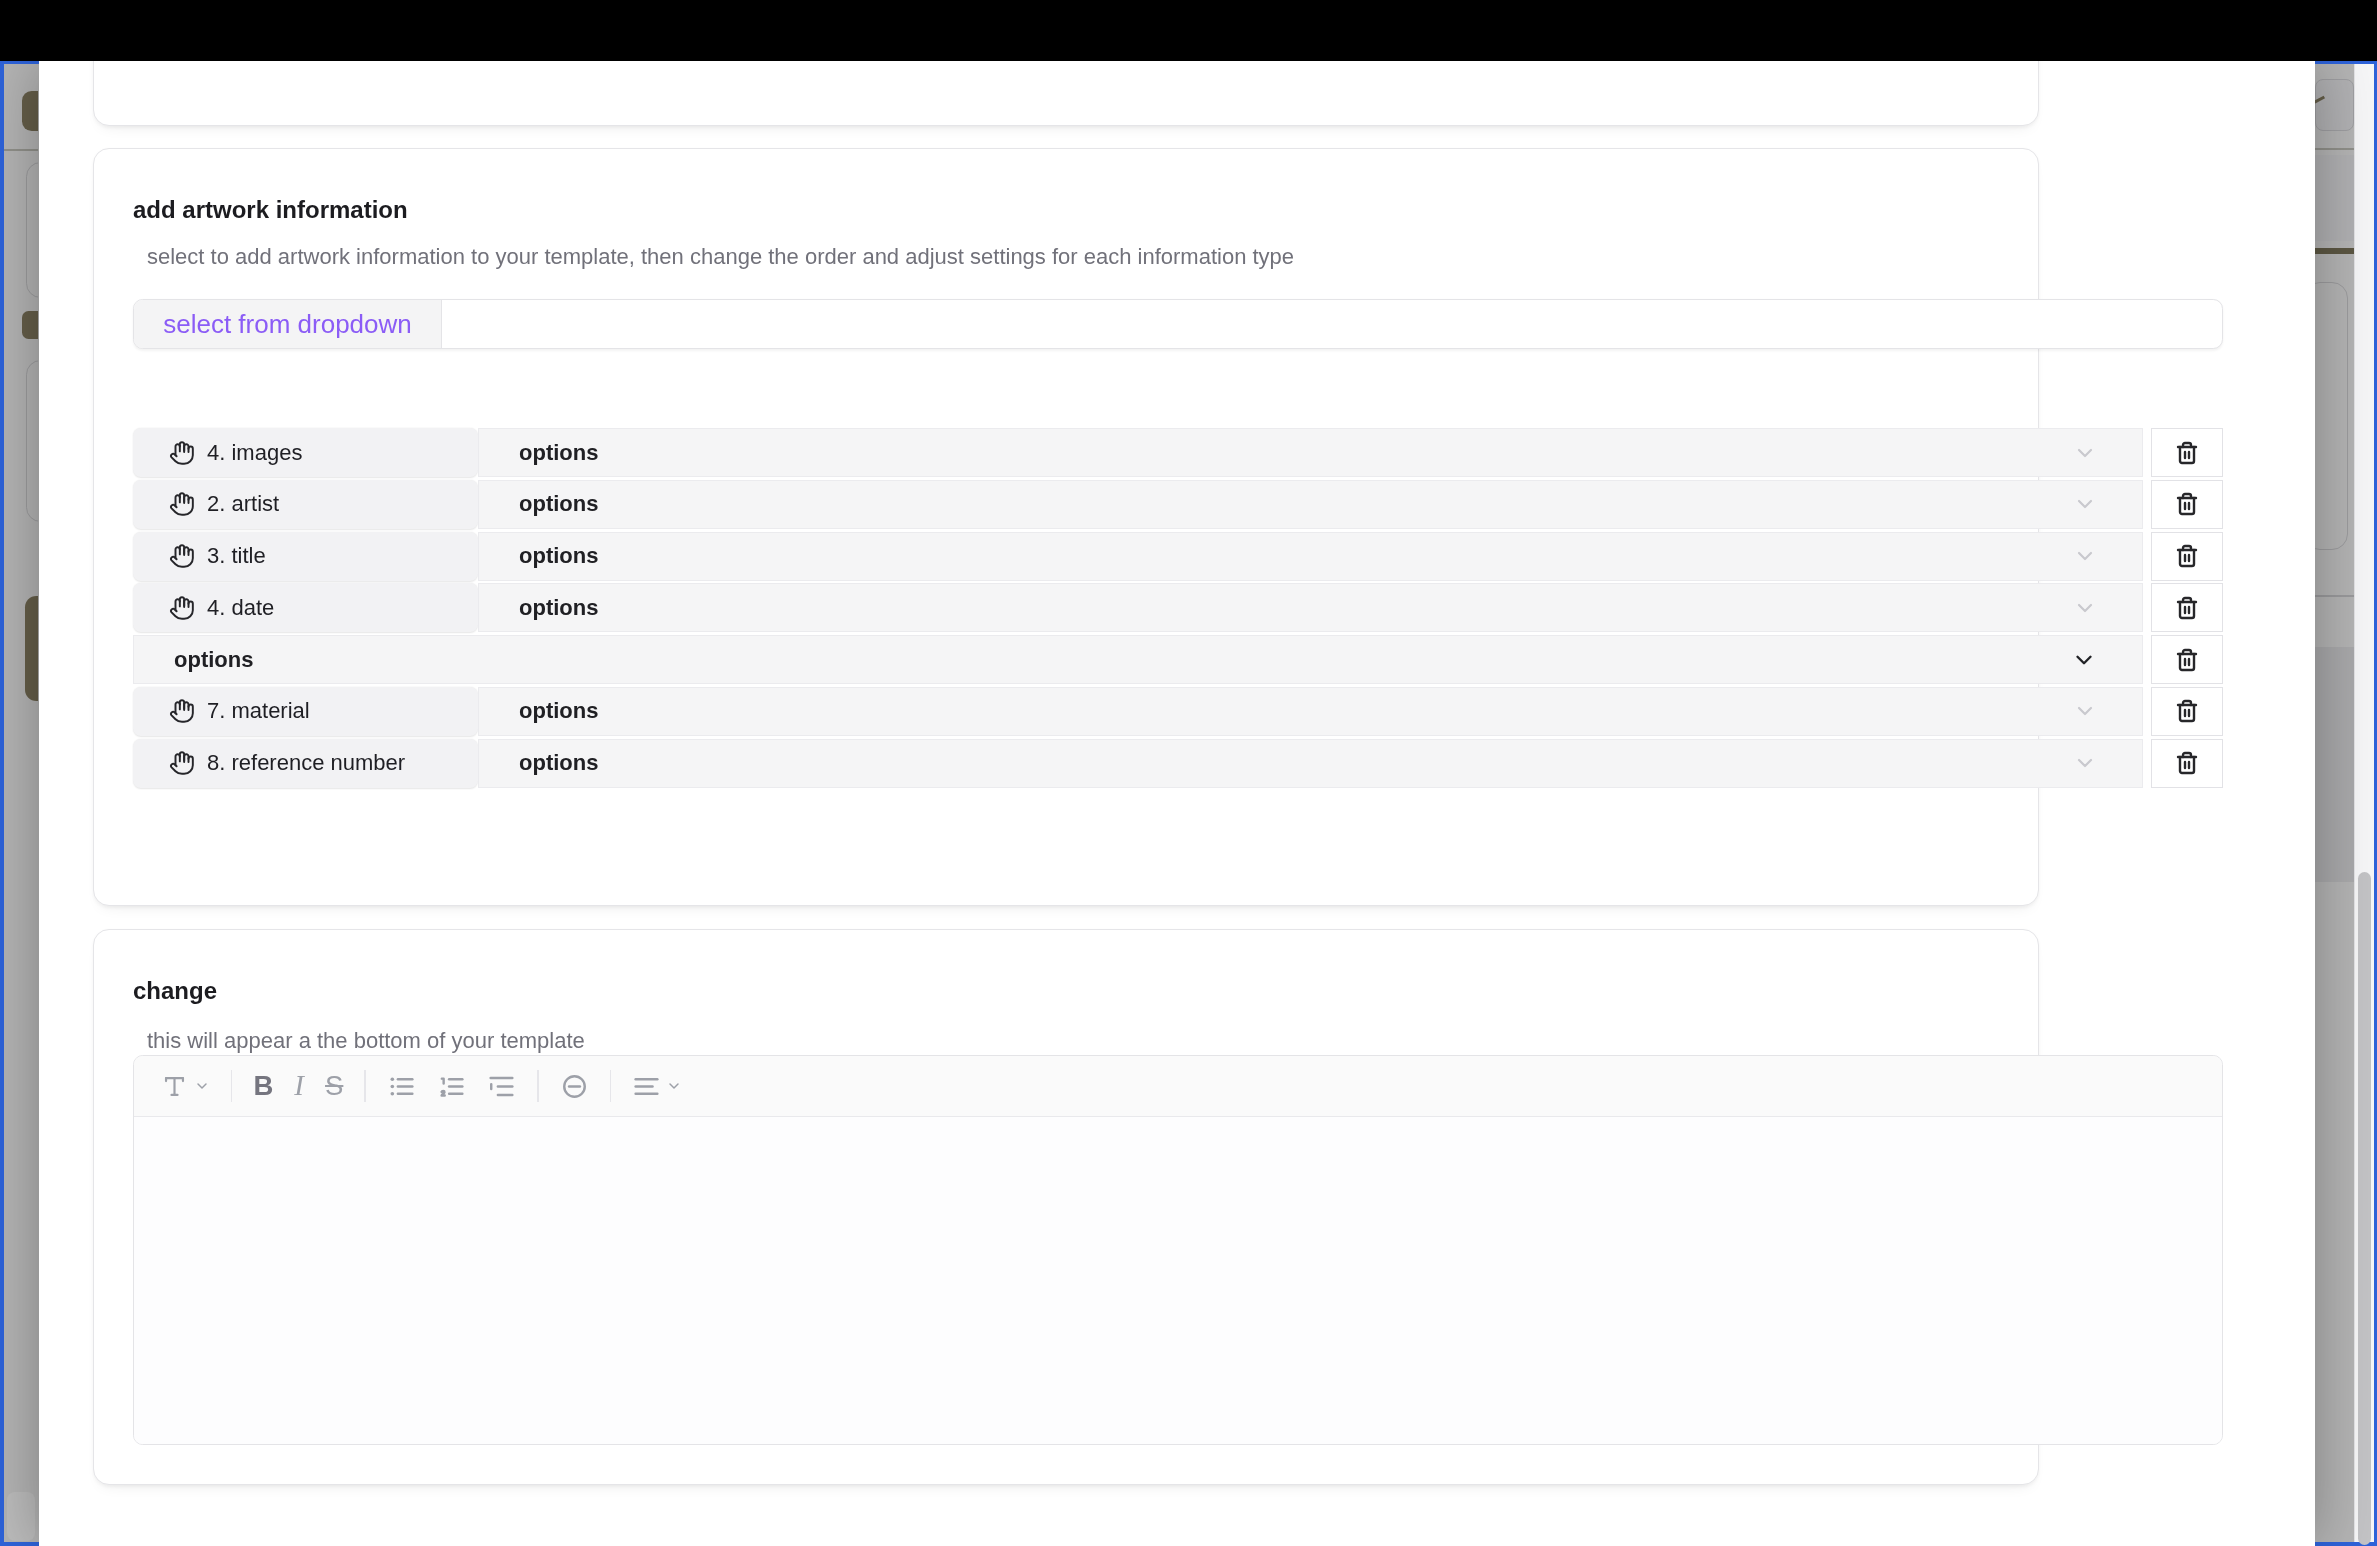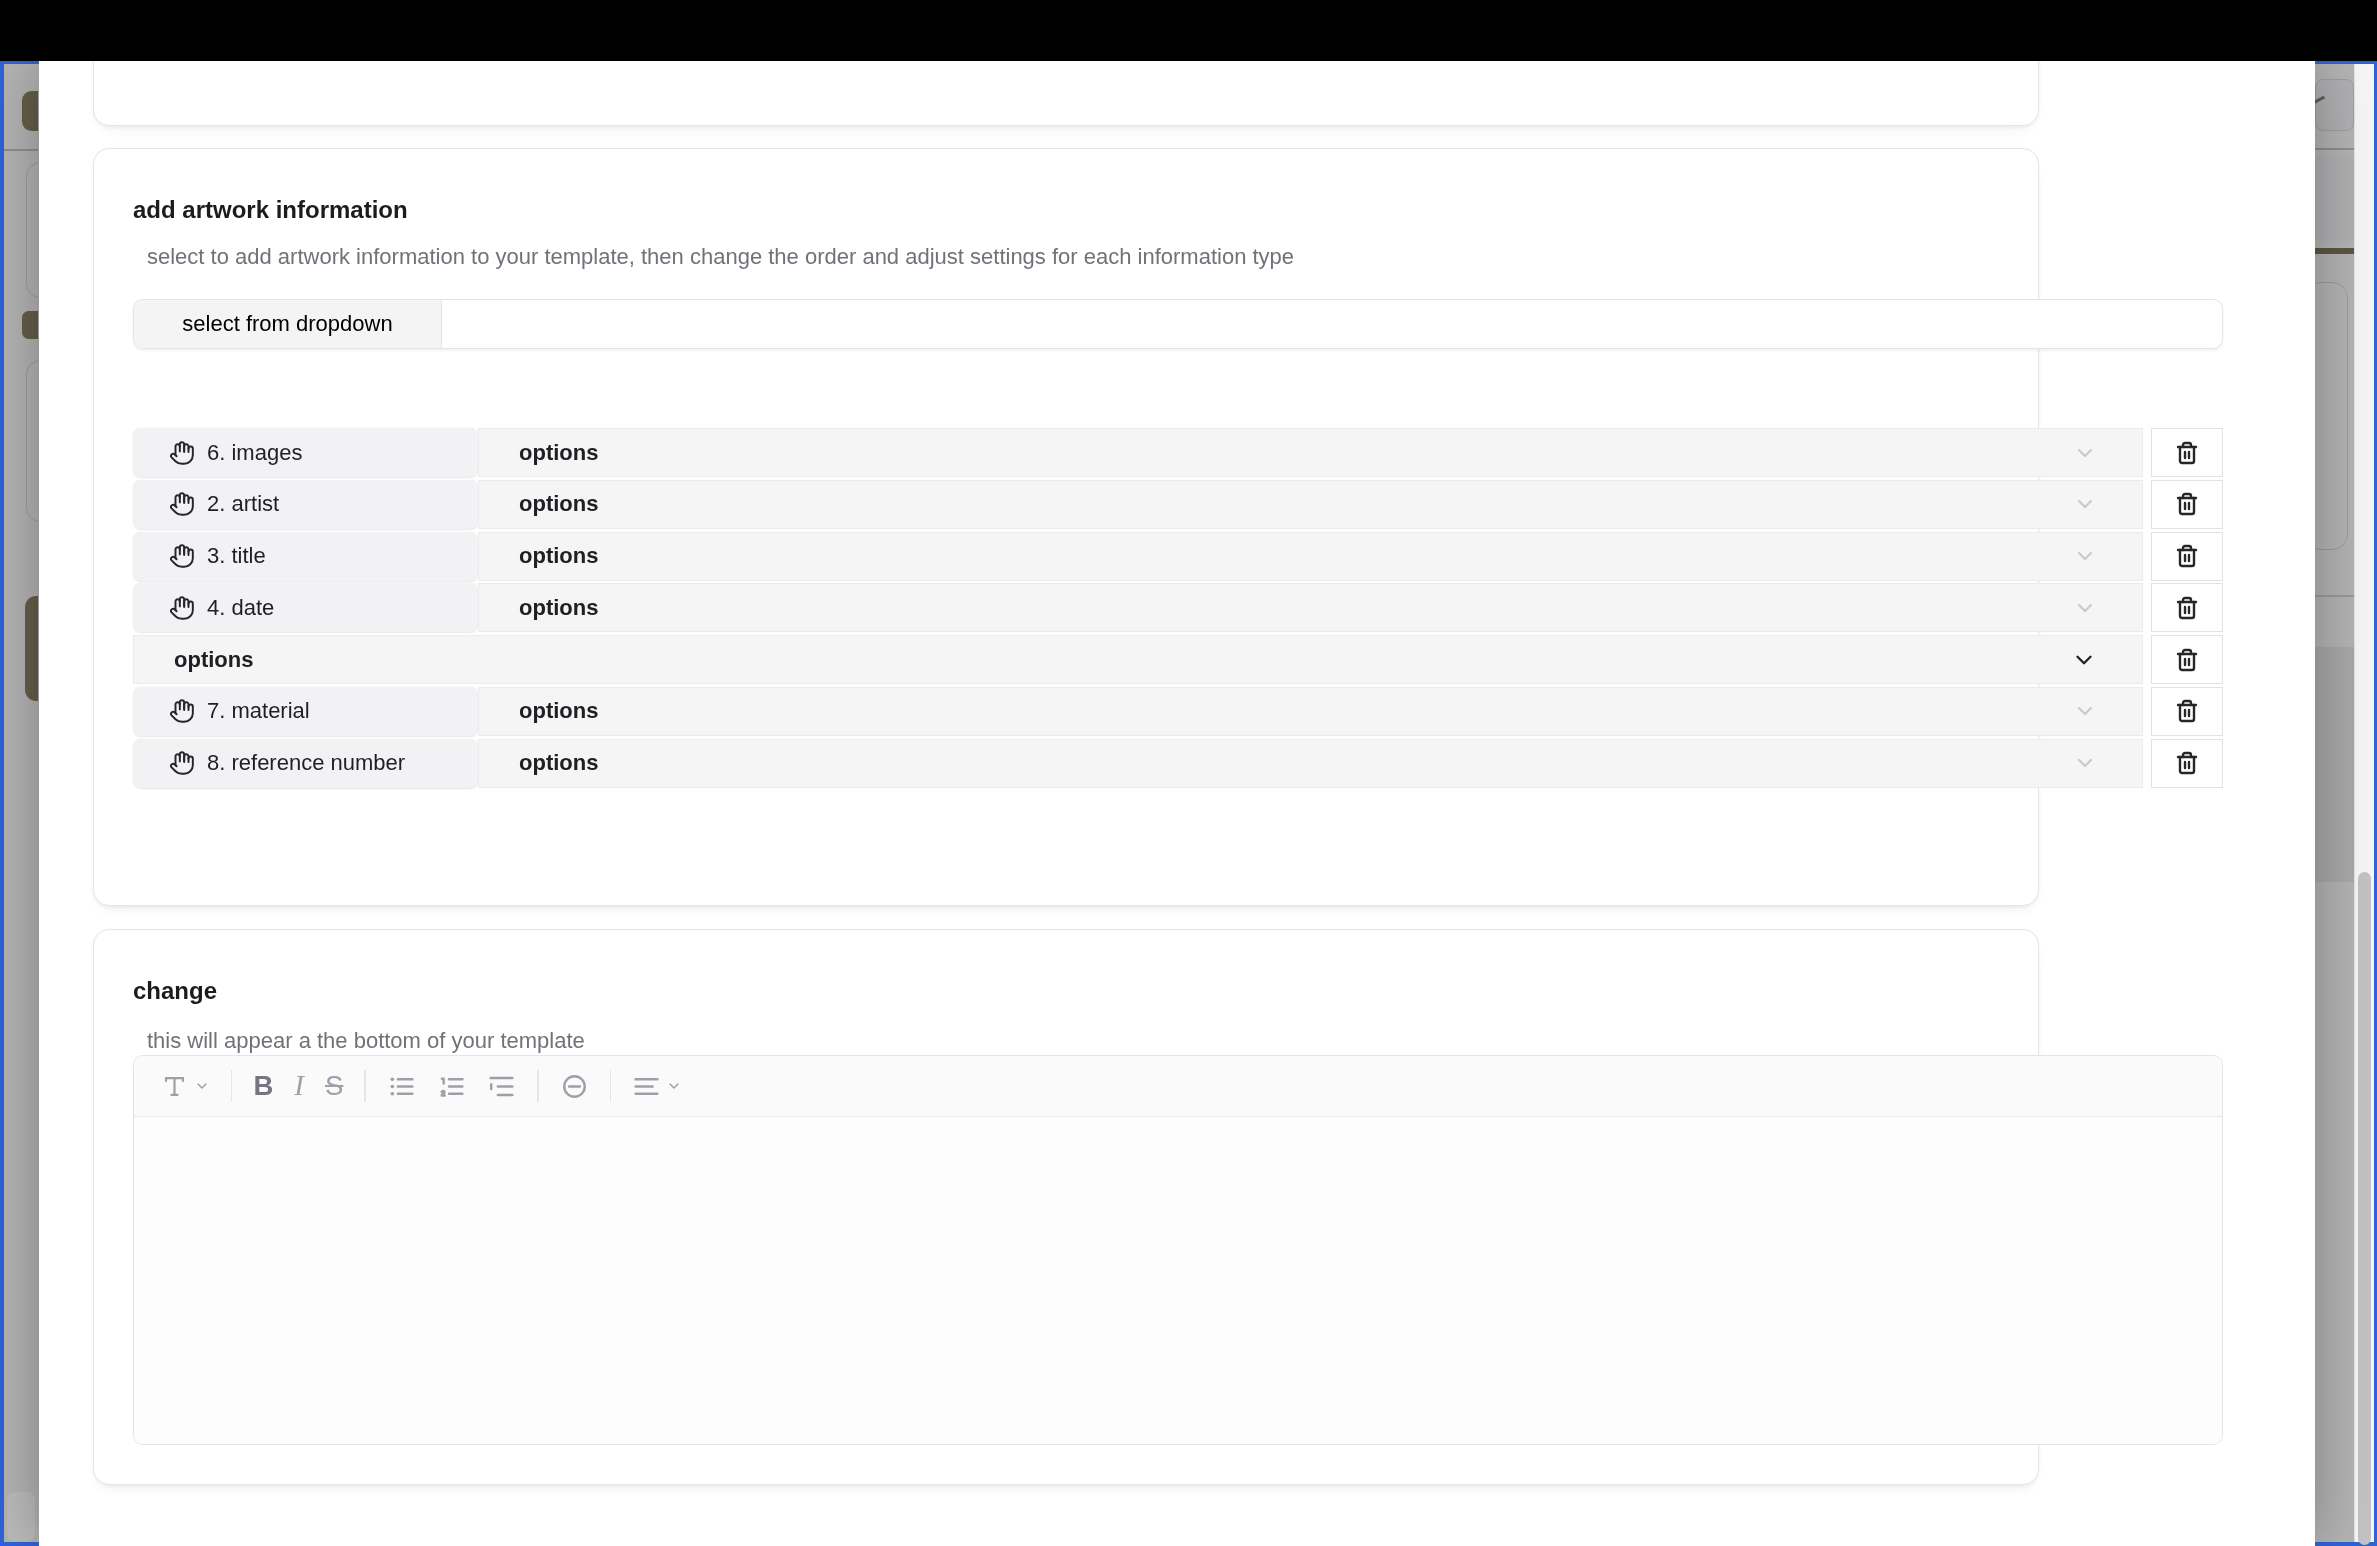--- a/index.html
+++ b/index.html
@@ -42,21 +42,21 @@
   .card-desc  { position:absolute; left:39px; top:94px; font-size:22px; line-height:27.5px;
                 color:#71717a;margin-left:14px; }
   .card-footer .card-desc { top:97px; }
 
   
   .dd { position:absolute; left:39px; top:150px; width:2090px; height:50px; display:flex;
         border:0.8px solid #e4e4e7; border-radius:9.7px; overflow:hidden; background:#fff;
         box-shadow:0 1.6px 2.4px rgba(0,0,0,.05); }
   .dd-label { width:308px; background:#f4f4f5; border-right:0.8px solid #e4e4e7;
               display:flex; align-items:center; justify-content:center;
-              font-size:22px; font-weight:500; color:#000000; }
+              font-size:26px; font-weight:500; color:#8b5cf6; }
   .dd-value { flex:1; display:flex; align-items:center; padding-left:19.4px; position:relative;
               font-size:22px; color:#26262b; }
   .dd-chevron { position:absolute; right:19.4px; color:#c9c9ce; }
 
   
   .rows { position:absolute; left:39px; top:279px; width:2090px; }
   .row { display:flex; height:49px; margin-bottom:2.8px; align-items:stretch; }
   .row-pill { width:345px; background:#f2f2f4; border-radius:8px; display:flex; align-items:center;
               padding-left:36px; gap:12px; box-shadow:0 0.8px 1.6px rgba(0,0,0,.10); color:#26262a; }
   .row-pill .label { font-size:22px; font-weight:500; color:#1f1f24; }
@@ -203,21 +203,21 @@
 
       <div class="rows">
 
         <div class="row">
           <div class="row-pill">
             <span>
                 <svg class="ic" width="26" height="26" viewBox="0 0 32 32">
                   <use href="#i-hand"></use>
                 </svg>
               </span>
-            <span class="label">6. images</span>
+            <span class="label">4. images</span>
           </div>
           <div class="row-options">
             <span class="label">options</span>
             <span class="row-chevron">
                 <svg class="ic" width="24" height="24" viewBox="0 0 30 30">
                   <use href="#i-chev"></use>
                 </svg>
               </span>
           </div>
           <div class="trash-btn">

